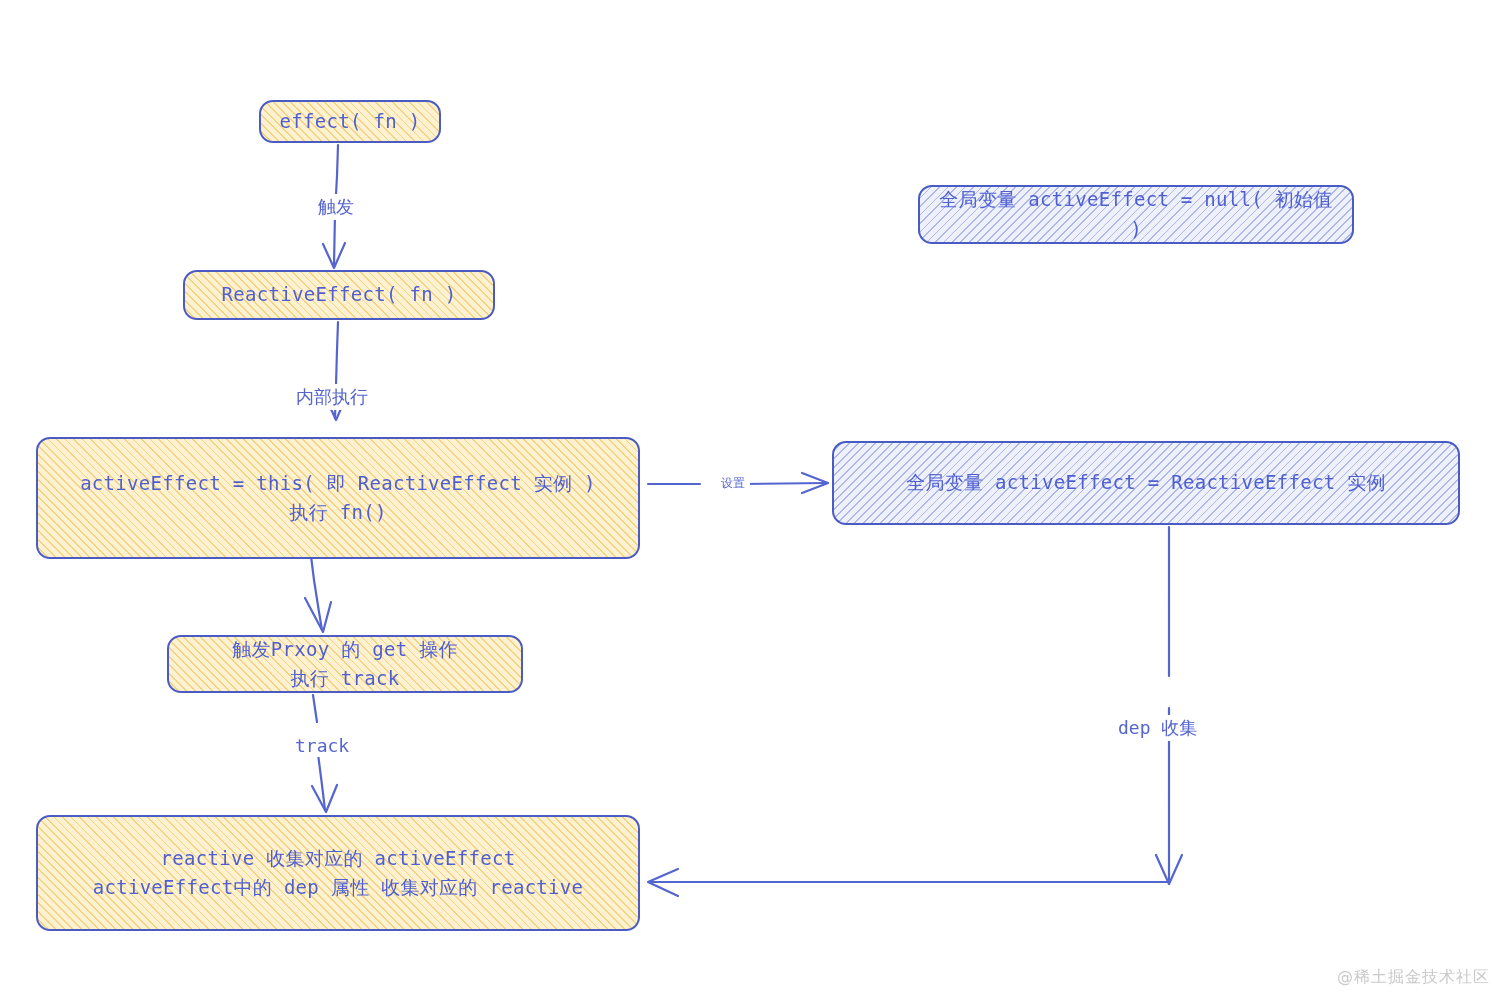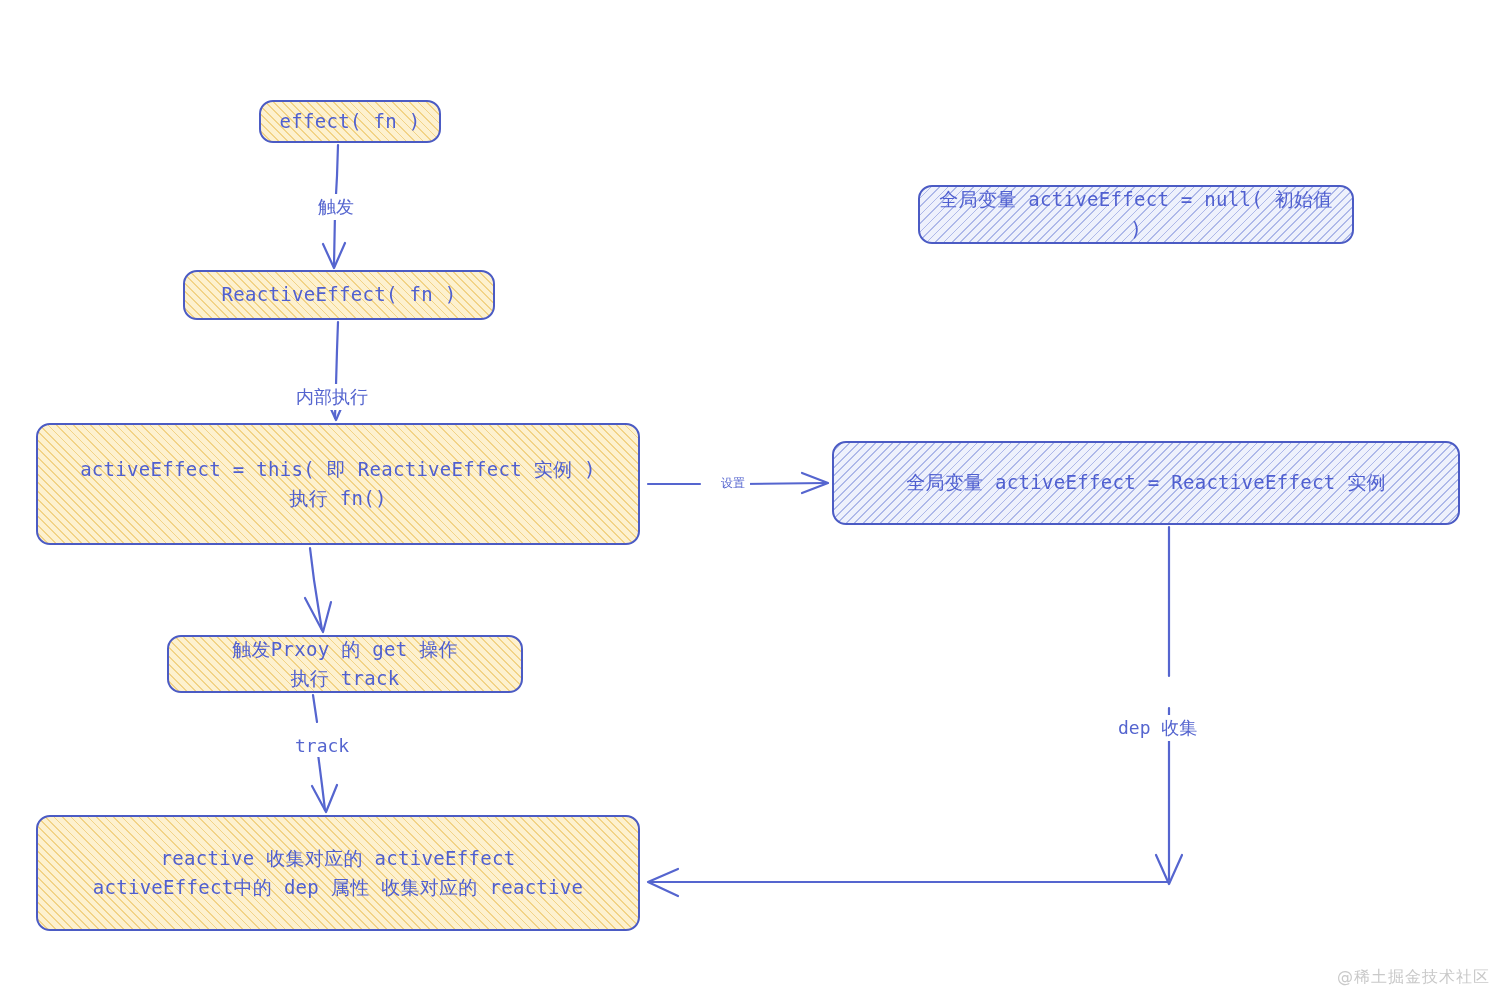--- a/index.html
+++ b/index.html
@@ -133,21 +133,21 @@
   </svg>
 
   <div class="node yellow" style="left:259px; top:100px; width:182px; height:43px; font-size:19px;">
     <span class="label">effect( fn )</span>
   </div>
 
   <div class="node yellow" style="left:183px; top:270px; width:312px; height:50px; font-size:19px;">
     <span class="label">ReactiveEffect( fn )</span>
   </div>
 
-  <div class="node yellow" style="left:36px; top:423px; width:604px; height:122px; font-size:19px;">
+  <div class="node yellow" style="left:36px; top:437px; width:604px; height:122px; font-size:19px;">
     <span class="label">activeEffect = this( 即 ReactiveEffect 实例  )
 执行 fn()</span>
   </div>
 
   <div class="node yellow" style="left:167px; top:635px; width:356px; height:58px; font-size:19px;">
     <span class="label">触发Prxoy 的 get 操作
 执行 track</span>
   </div>
 
   <div class="node yellow" style="left:36px; top:815px; width:604px; height:116px; font-size:19px;">

